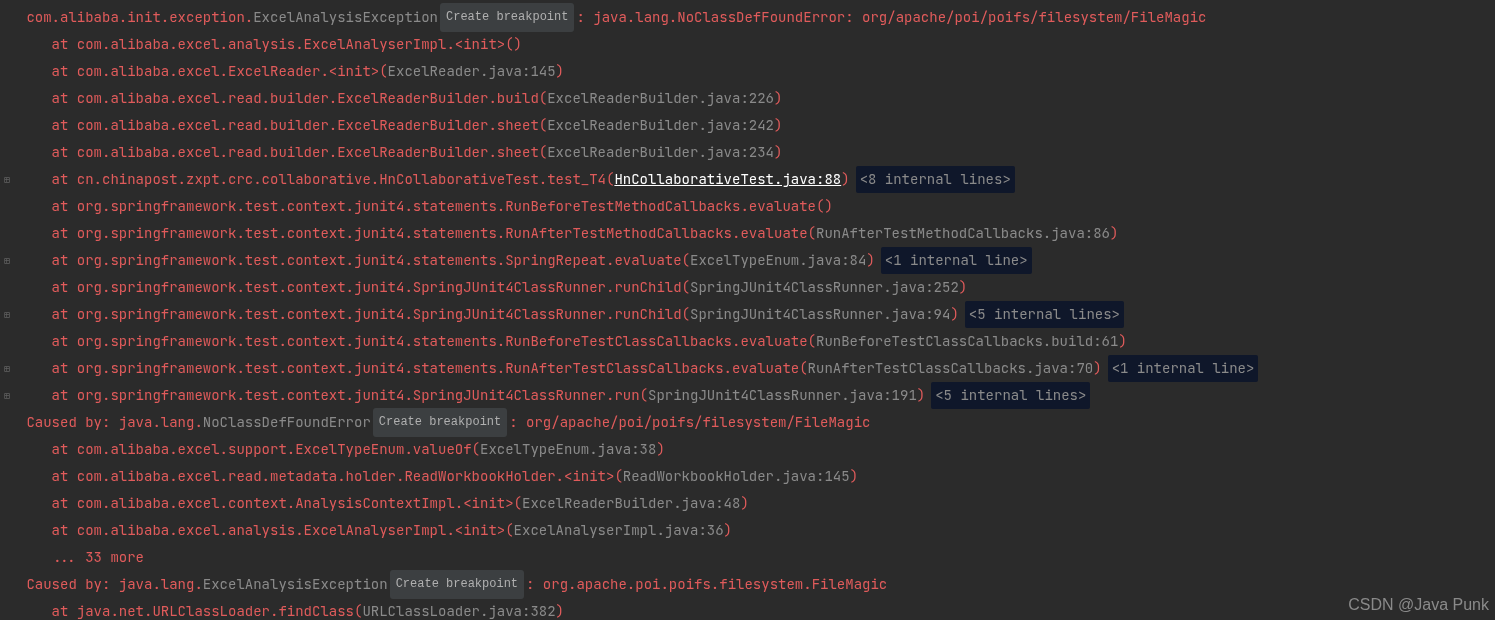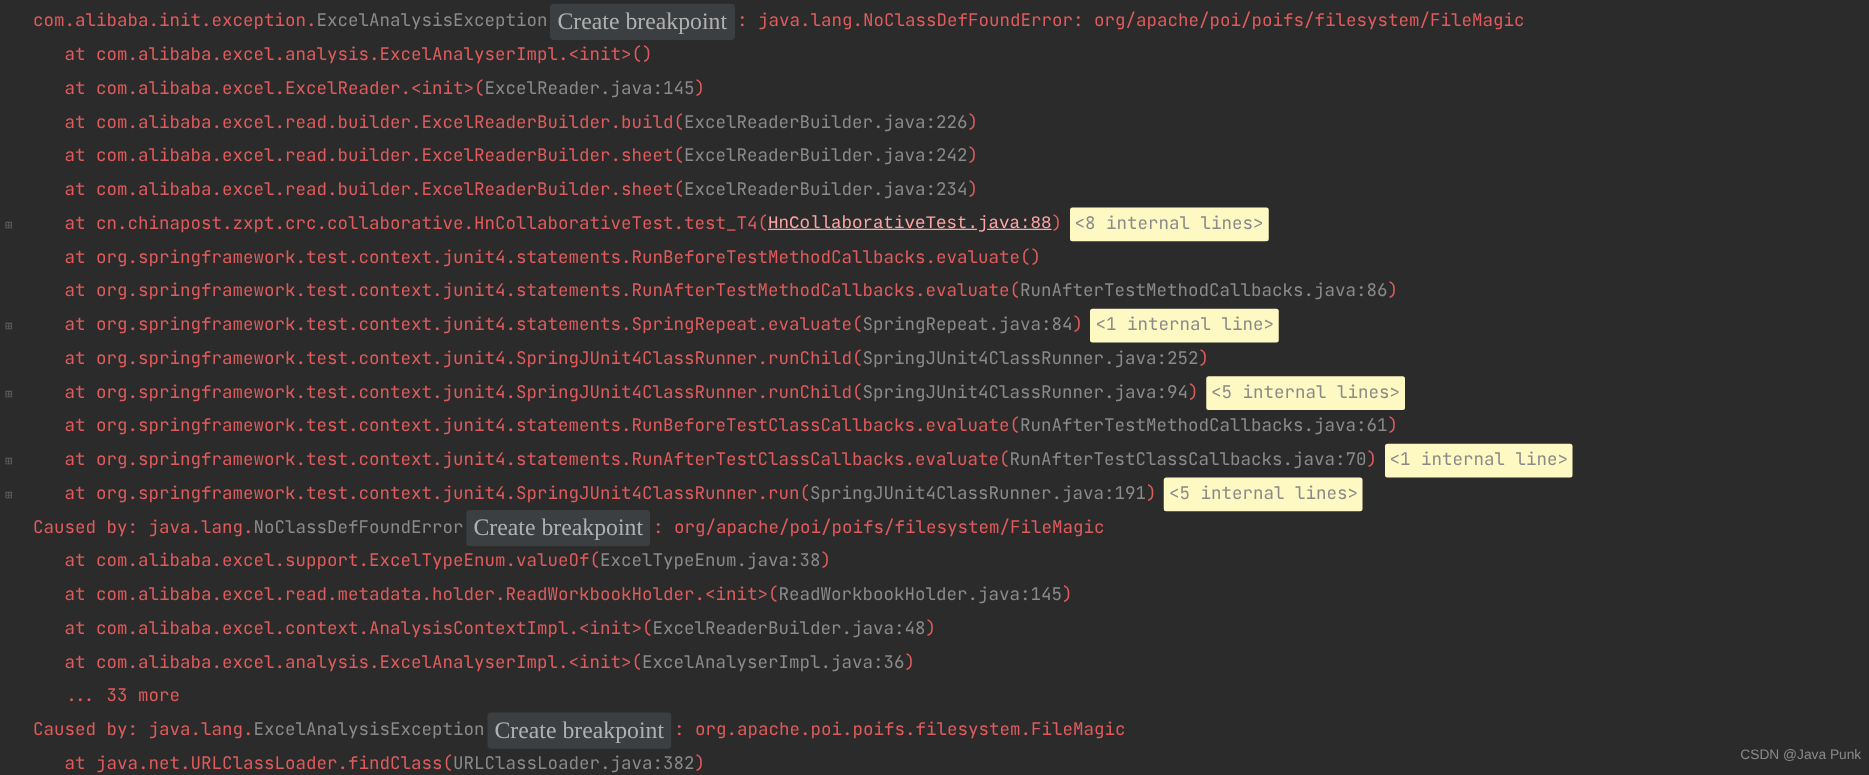--- a/index.html
+++ b/index.html
@@ -24,64 +24,64 @@
   .gutter {
     display: inline-block;
     width: 14px;
     text-align: left;
     color: #606060;
     font-size: 10px;
     user-select: none;
   }
   .red { color: #e05b5b; }
   .gray-link { color: #8a8a8a; cursor: pointer; }
-  .blue-link { color: #fca5a5; text-decoration: underline; cursor: pointer; font-family: Liberation Mono, monospace; }
+  .blue-link { color: #ffffff; text-decoration: underline; cursor: pointer; }
   .breakpoint {
     background: #3c3f41;
     color: #b0b0b0;
-    font-family: Liberation Serif, serif;
-    font-size: 19px;
+    font-family: Liberation Mono, monospace;
+    font-size: 12px;
     padding: 1px 6px;
     border-radius: 3px;
     margin: 0 2px;
     text-decoration: none;
   }
   .hidden-lines {
-    background: #fef9c3;
+    background: #0f172a;
     color: #8a8a8a;
     padding: 0 4px;
     margin-left: 6px;
     border-radius: 2px;
   }
   .watermark {
     position: absolute;
     bottom: 2px;
     right: 6px;
     color: #8a8a8a;
     font-family: -apple-system, BlinkMacSystemFont, "Segoe UI", sans-serif;
-    font-size: 11px;
+    font-size: 16px;
   }
 </style>
 </head>
 <body>
 
 <div id="console">
     <div class="line"><span class="gutter"></span><span class="red"> com.alibaba.init.exception.</span><span class="gray-link">ExcelAnalysisException</span><span class="breakpoint">Create breakpoint</span><span class="red">: java.lang.NoClassDefFoundError: org/apache/poi/poifs/filesystem/FileMagic</span></div>
     <div class="line"><span class="gutter"></span><span class="red">    at com.alibaba.excel.analysis.ExcelAnalyserImpl.&lt;init&gt;(</span><span class="red">)</span></div>
     <div class="line"><span class="gutter"></span><span class="red">    at com.alibaba.excel.ExcelReader.&lt;init&gt;(</span><span class="gray-link">ExcelReader.java:145</span><span class="red">)</span></div>
     <div class="line"><span class="gutter"></span><span class="red">    at com.alibaba.excel.read.builder.ExcelReaderBuilder.build(</span><span class="gray-link">ExcelReaderBuilder.java:226</span><span class="red">)</span></div>
     <div class="line"><span class="gutter"></span><span class="red">    at com.alibaba.excel.read.builder.ExcelReaderBuilder.sheet(</span><span class="gray-link">ExcelReaderBuilder.java:242</span><span class="red">)</span></div>
     <div class="line"><span class="gutter"></span><span class="red">    at com.alibaba.excel.read.builder.ExcelReaderBuilder.sheet(</span><span class="gray-link">ExcelReaderBuilder.java:234</span><span class="red">)</span></div>
     <div class="line"><span class="gutter">⊞</span><span class="red">    at cn.chinapost.zxpt.crc.collaborative.HnCollaborativeTest.test_T4(</span><span class="blue-link">HnCollaborativeTest.java:88</span><span class="red">)</span><span class="hidden-lines">&lt;8 internal lines&gt;</span></div>
     <div class="line"><span class="gutter"></span><span class="red">    at org.springframework.test.context.junit4.statements.RunBeforeTestMethodCallbacks.evaluate(</span><span class="red">)</span></div>
     <div class="line"><span class="gutter"></span><span class="red">    at org.springframework.test.context.junit4.statements.RunAfterTestMethodCallbacks.evaluate(</span><span class="gray-link">RunAfterTestMethodCallbacks.java:86</span><span class="red">)</span></div>
-    <div class="line"><span class="gutter">⊞</span><span class="red">    at org.springframework.test.context.junit4.statements.SpringRepeat.evaluate(</span><span class="gray-link">SpringRepeat.java:84</span><span class="red">)</span><span class="hidden-lines">&lt;1 internal line&gt;</span></div>
+    <div class="line"><span class="gutter">⊞</span><span class="red">    at org.springframework.test.context.junit4.statements.SpringRepeat.evaluate(</span><span class="gray-link">ExcelTypeEnum.java:84</span><span class="red">)</span><span class="hidden-lines">&lt;1 internal line&gt;</span></div>
     <div class="line"><span class="gutter"></span><span class="red">    at org.springframework.test.context.junit4.SpringJUnit4ClassRunner.runChild(</span><span class="gray-link">SpringJUnit4ClassRunner.java:252</span><span class="red">)</span></div>
     <div class="line"><span class="gutter">⊞</span><span class="red">    at org.springframework.test.context.junit4.SpringJUnit4ClassRunner.runChild(</span><span class="gray-link">SpringJUnit4ClassRunner.java:94</span><span class="red">)</span><span class="hidden-lines">&lt;5 internal lines&gt;</span></div>
-    <div class="line"><span class="gutter"></span><span class="red">    at org.springframework.test.context.junit4.statements.RunBeforeTestClassCallbacks.evaluate(</span><span class="gray-link">RunAfterTestMethodCallbacks.java:61</span><span class="red">)</span></div>
+    <div class="line"><span class="gutter"></span><span class="red">    at org.springframework.test.context.junit4.statements.RunBeforeTestClassCallbacks.evaluate(</span><span class="gray-link">RunBeforeTestClassCallbacks.build:61</span><span class="red">)</span></div>
     <div class="line"><span class="gutter">⊞</span><span class="red">    at org.springframework.test.context.junit4.statements.RunAfterTestClassCallbacks.evaluate(</span><span class="gray-link">RunAfterTestClassCallbacks.java:70</span><span class="red">)</span><span class="hidden-lines">&lt;1 internal line&gt;</span></div>
     <div class="line"><span class="gutter">⊞</span><span class="red">    at org.springframework.test.context.junit4.SpringJUnit4ClassRunner.run(</span><span class="gray-link">SpringJUnit4ClassRunner.java:191</span><span class="red">)</span><span class="hidden-lines">&lt;5 internal lines&gt;</span></div>
     <div class="line"><span class="gutter"></span><span class="red"> Caused by: java.lang.</span><span class="gray-link">NoClassDefFoundError</span><span class="breakpoint">Create breakpoint</span><span class="red">: org/apache/poi/poifs/filesystem/FileMagic</span></div>
     <div class="line"><span class="gutter"></span><span class="red">    at com.alibaba.excel.support.ExcelTypeEnum.valueOf(</span><span class="gray-link">ExcelTypeEnum.java:38</span><span class="red">)</span></div>
     <div class="line"><span class="gutter"></span><span class="red">    at com.alibaba.excel.read.metadata.holder.ReadWorkbookHolder.&lt;init&gt;(</span><span class="gray-link">ReadWorkbookHolder.java:145</span><span class="red">)</span></div>
     <div class="line"><span class="gutter"></span><span class="red">    at com.alibaba.excel.context.AnalysisContextImpl.&lt;init&gt;(</span><span class="gray-link">ExcelReaderBuilder.java:48</span><span class="red">)</span></div>
     <div class="line"><span class="gutter"></span><span class="red">    at com.alibaba.excel.analysis.ExcelAnalyserImpl.&lt;init&gt;(</span><span class="gray-link">ExcelAnalyserImpl.java:36</span><span class="red">)</span></div>
     <div class="line"><span class="gutter"></span><span class="red">    ... 33 more</span></div>
     <div class="line"><span class="gutter"></span><span class="red"> Caused by: java.lang.</span><span class="gray-link">ExcelAnalysisException</span><span class="breakpoint">Create breakpoint</span><span class="red">: org.apache.poi.poifs.filesystem.FileMagic</span></div>
     <div class="line"><span class="gutter"></span><span class="red">    at java.net.URLClassLoader.findClass(</span><span class="gray-link">URLClassLoader.java:382</span><span class="red">)</span></div>

